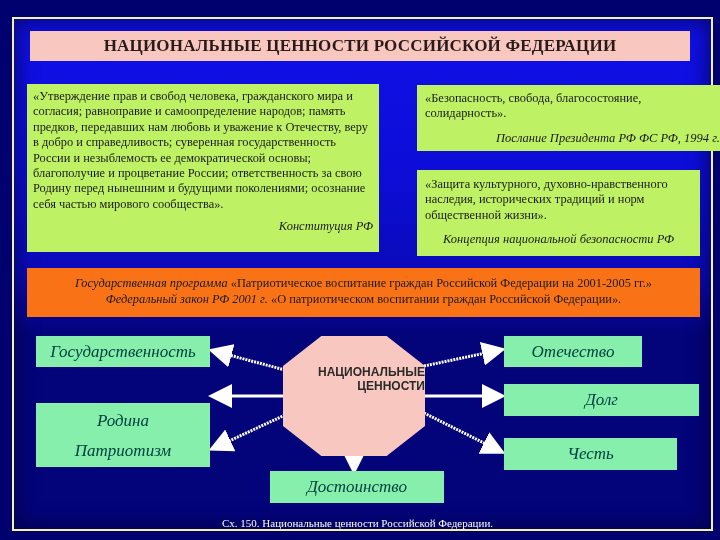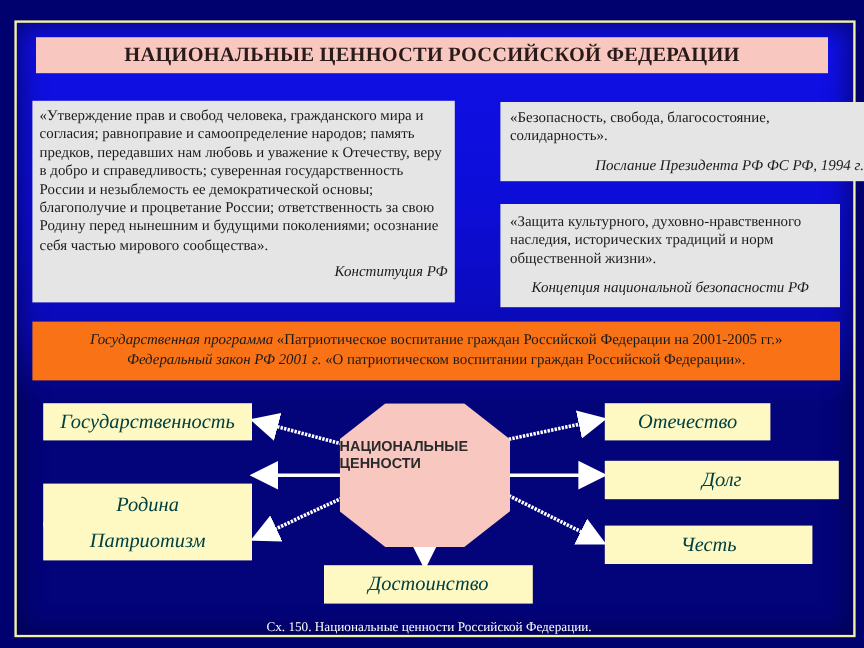--- a/index.html
+++ b/index.html
@@ -19,49 +19,49 @@
     box-shadow: inset 0 0 18px 6px rgba(0,0,60,0.55);
     pointer-events:none;
   }
   .title-bar {
     position:absolute; left:30px; top:31px; width:660px; height:30px;
     background:#f8c8c0;
     display:flex; align-items:center; justify-content:center;
     font-weight:bold; font-size:17px; color:#2a1a1a; letter-spacing:0.2px;
   }
   .green-box {
-    position:absolute; background:#e5e5e5; color:#1a1a1a;
+    position:absolute; background:#bef264; color:#1a1a1a;
     font-size:12.4px; line-height:15.4px; box-sizing:border-box;font-family:Liberation Serif, serif;
   }
   .box-left { left:27px; top:84px; width:352px; height:168px; padding:5px 6px; }
   .box-r1 { left:417px; top:85px; width:311px; height:66px; padding:6px 8px; }
   .box-r2 { left:417px; top:170px; width:283px; height:86px; padding:7px 8px; }
   .quote { white-space:pre-line; }
   .source {
     font-style:italic; text-align:right; font-size:12.5px; margin-top:7px;
   }
   .box-r1 .source { margin-top:9px; }
   .box-r2 .source { margin-top:9px; text-align:center; }
   .banner {
     position:absolute; left:27px; top:268px; width:673px; height:49px;
     background:#f97316; color:#1a1a1a; font-size:12.4px; line-height:16px;
     text-align:center; padding-top:7px; box-sizing:border-box;
   }
   .banner .it { font-style:italic; }
   .cyan {
-    position:absolute; background:#fef9c3; color:#004040;
+    position:absolute; background:#86efac; color:#004040;
     font-style:italic; font-size:17px;
     display:flex; align-items:center; justify-content:center;
     font-family:"Liberation Serif", "DejaVu Serif", serif;
   }
   .octagon {
     position:absolute; left:283px; top:336px; width:142px; height:120px;
     background:#f8c8c0;
     clip-path: polygon(27% 0, 73% 0, 100% 25%, 100% 75%, 73% 100%, 27% 100%, 0 75%, 0 25%);
-    text-align:left; padding-top:29px; box-sizing:border-box;
+    text-align:right; padding-top:29px; box-sizing:border-box;
     font-family:"Liberation Sans","DejaVu Sans",sans-serif; font-weight:bold;
     font-size:12px; line-height:14px; color:#2a2a2a;
   }
   svg.arrows { position:absolute; left:0; top:0; }
   .caption {
     position:absolute; left:222px; top:517px; font-size:11px; color:#ffffff;
   }
 </style>
 </head>
 <body>

